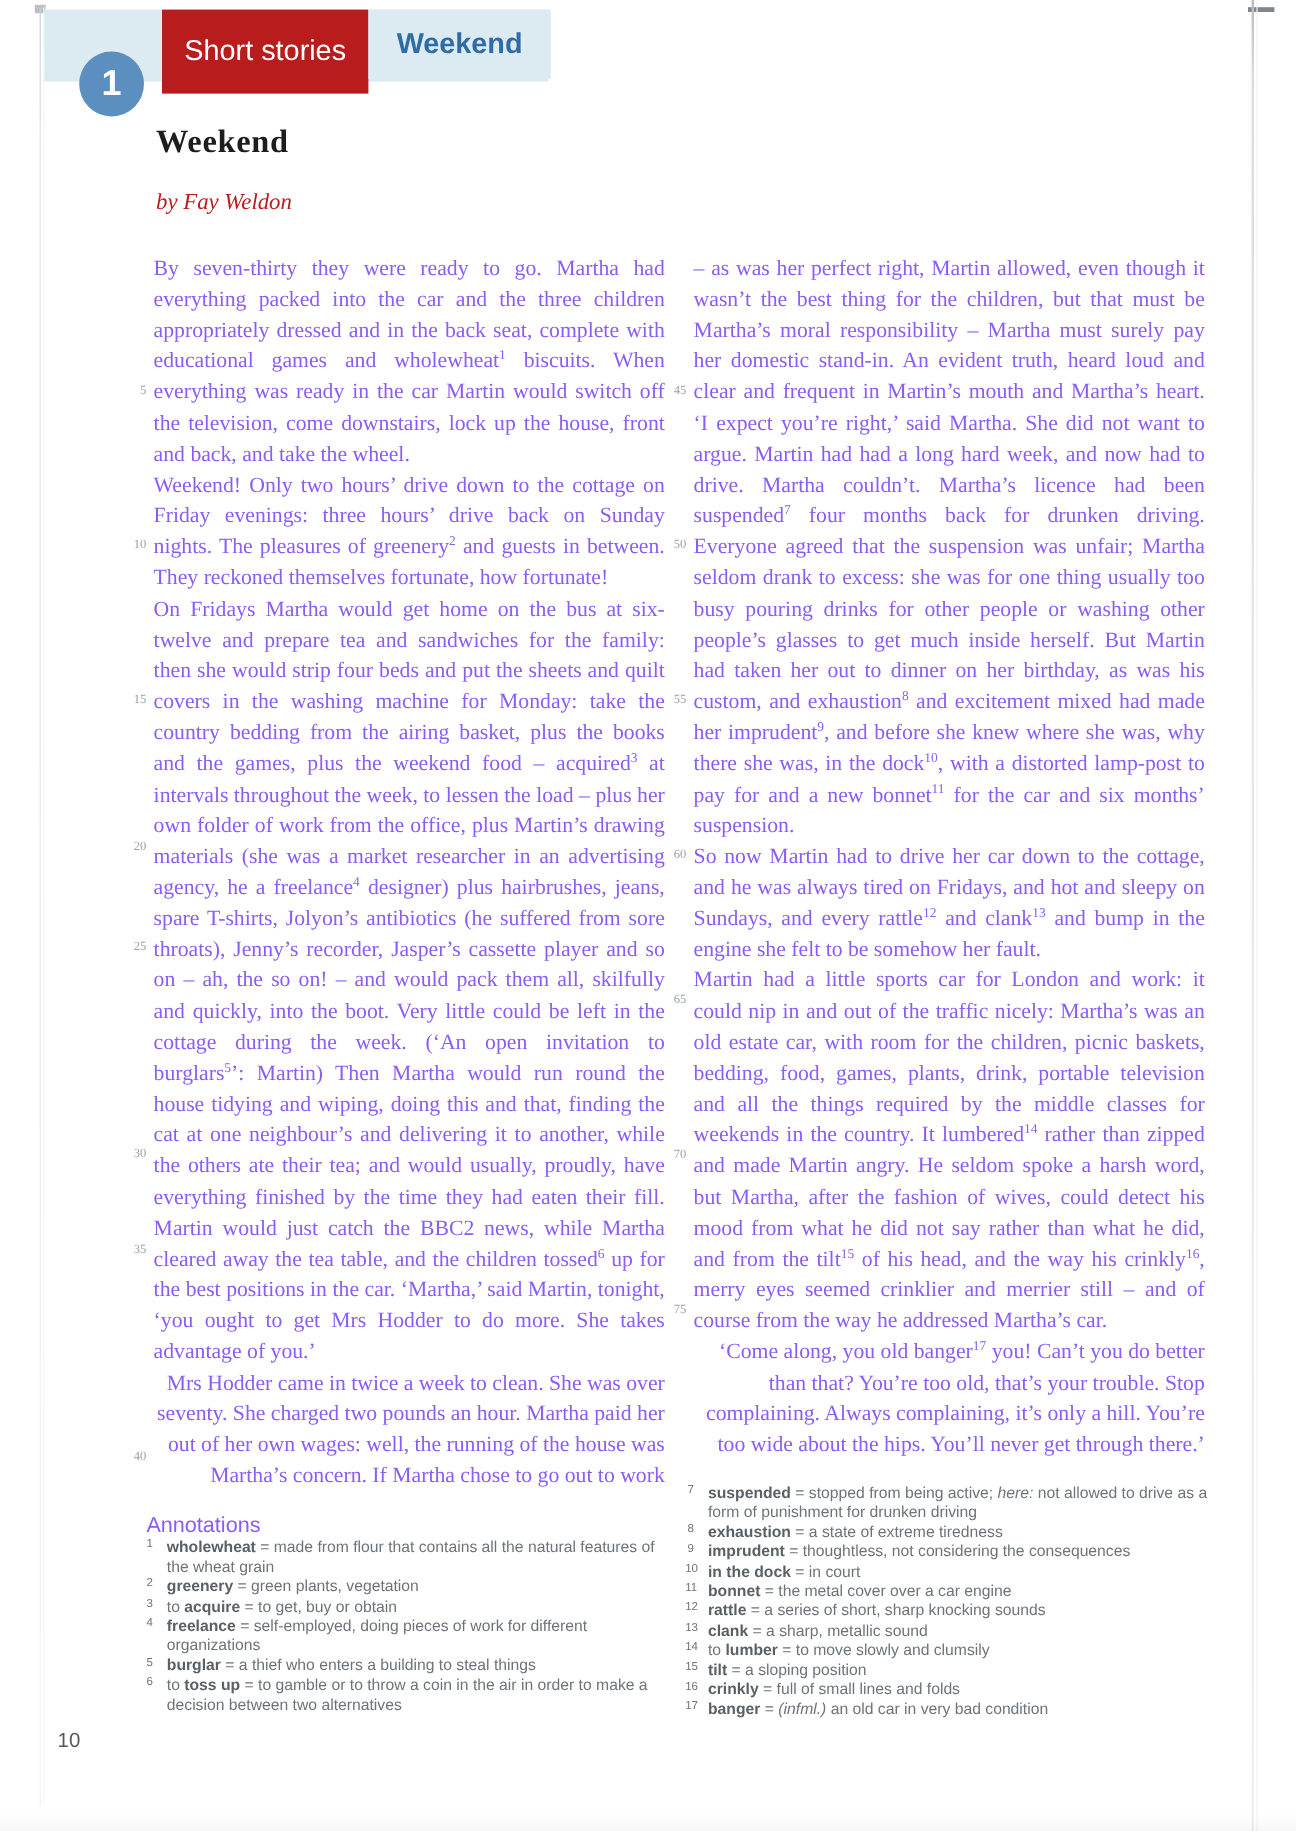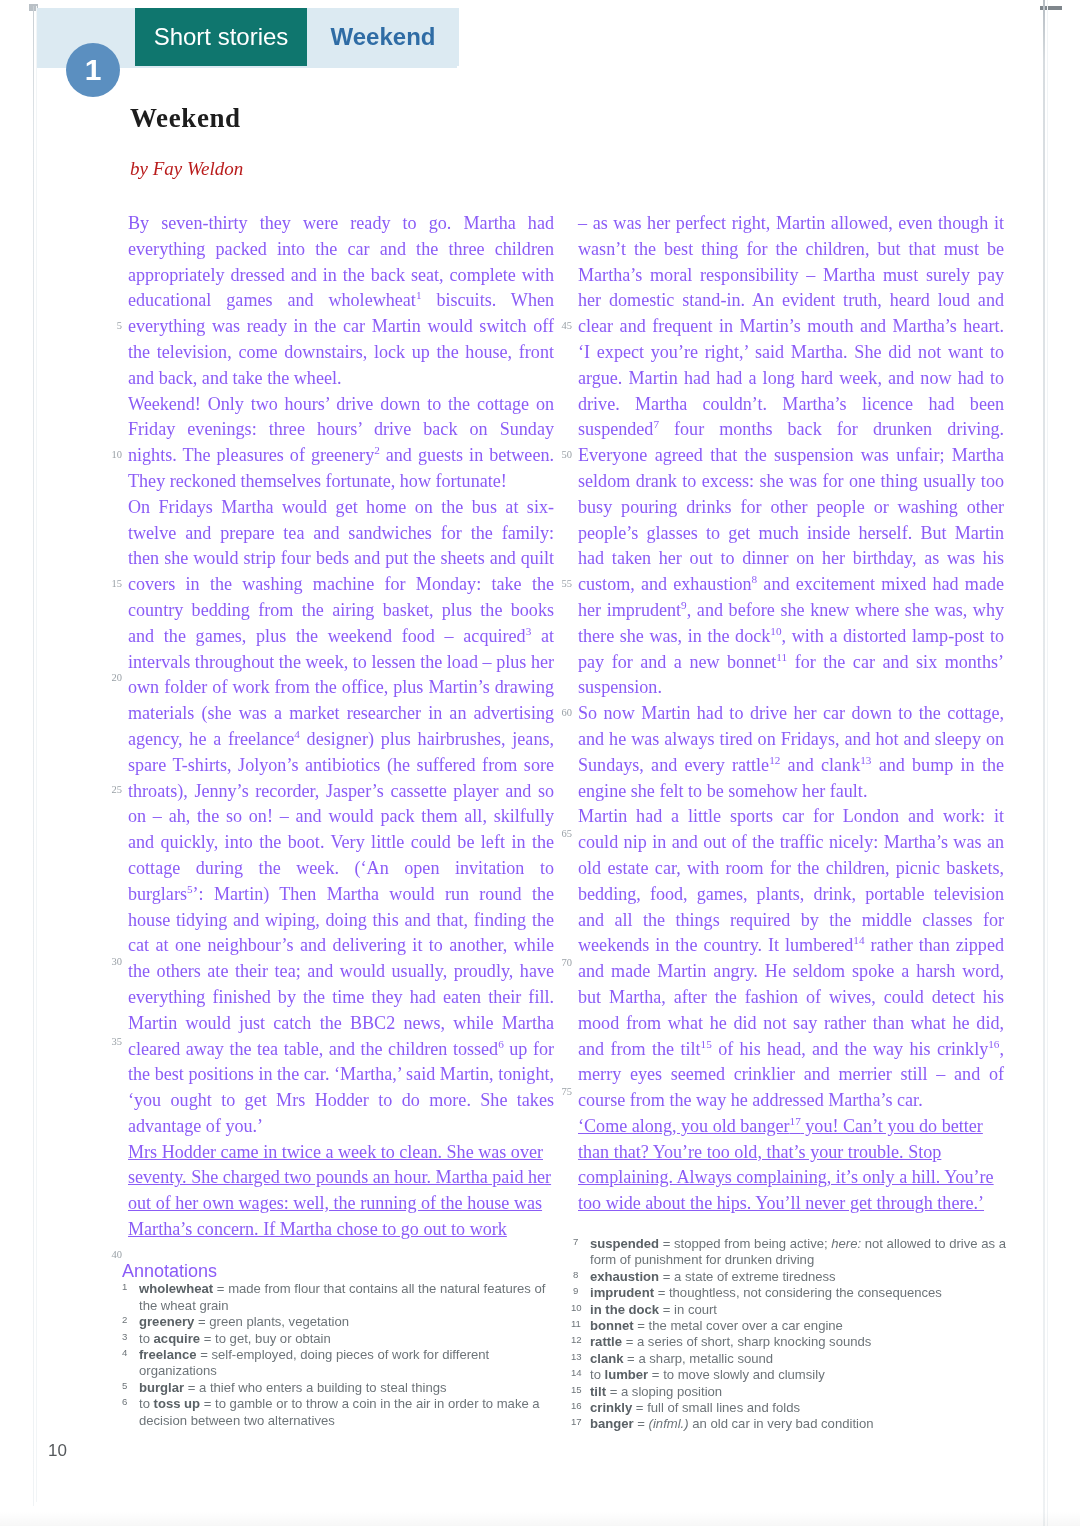--- a/index.html
+++ b/index.html
@@ -72,22 +72,22 @@
     font-size: 30px;
     font-weight: 700;
     display: flex;
     align-items: center;
     justify-content: center;
     letter-spacing: 0px;
   }
   .tab-primary {
     position: absolute;
     left: 135px; top: 8px;
-    width: 172px; height: 58px;
-    background: #0f766e;
+    width: 172px; height: 70px;
+    background: #b91c1c;
     color: #ffffff;
     font-family: "Liberation Sans", sans-serif;
     font-size: 24px;
     display: flex;
     align-items: center;
     justify-content: center;
   }
   .tab-secondary {
     position: absolute;
     left: 307px; top: 8px;
@@ -138,22 +138,21 @@
 
   .col p {
     margin: 0;
   }
   .col sup {
     font-size: 0.62em;
     vertical-align: super;
     line-height: 0;
   }
   .lastline-left {
-    text-align: left;
-    text-decoration: underline;
+    text-align: right;
   }
 
   
   .linenum {
     position: absolute;
     font-family: "Liberation Serif", serif;
     font-size: 10.5px;
     color: #9aa1a7;
     width: 22px;
     text-align: right;
@@ -234,25 +233,25 @@
 <div class="tab-primary">Short stories</div>
 <div class="tab-secondary">Weekend</div>
 <div class="chapter-badge">1</div>
 
 <div class="story-title">Weekend</div>
 <div class="story-byline">by Fay Weldon</div>
 
 <div class="linenum ln-left" style="top:320px">5</div>
 <div class="linenum ln-left" style="top:449px">10</div>
 <div class="linenum ln-left" style="top:578px">15</div>
-<div class="linenum ln-left" style="top:672px">20</div>
+<div class="linenum ln-left" style="top:700px">20</div>
 <div class="linenum ln-left" style="top:784px">25</div>
 <div class="linenum ln-left" style="top:956px">30</div>
 <div class="linenum ln-left" style="top:1036px">35</div>
-<div class="linenum ln-left" style="top:1249px">40</div>
+<div class="linenum ln-left" style="top:1209px">40</div>
 
 <div class="linenum ln-right" style="top:320px">45</div>
 <div class="linenum ln-right" style="top:449px">50</div>
 <div class="linenum ln-right" style="top:578px">55</div>
 <div class="linenum ln-right" style="top:707px">60</div>
 <div class="linenum ln-right" style="top:828px">65</div>
 <div class="linenum ln-right" style="top:957px">70</div>
 <div class="linenum ln-right" style="top:1086px">75</div>
 
 <div class="col col-left">

